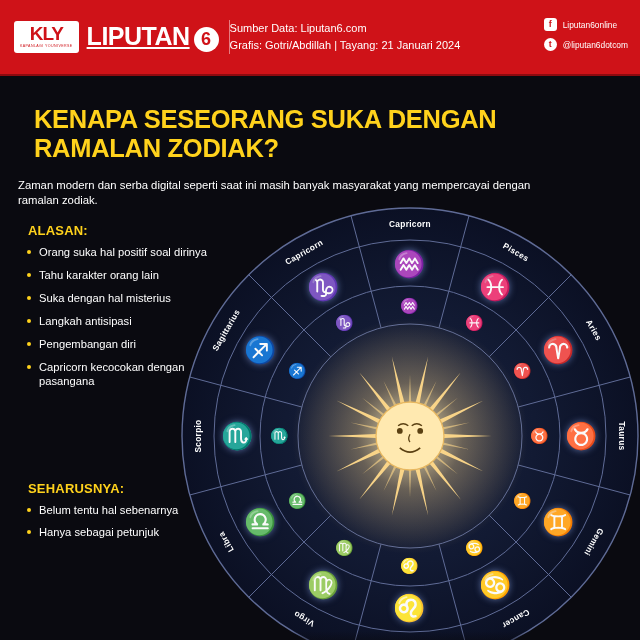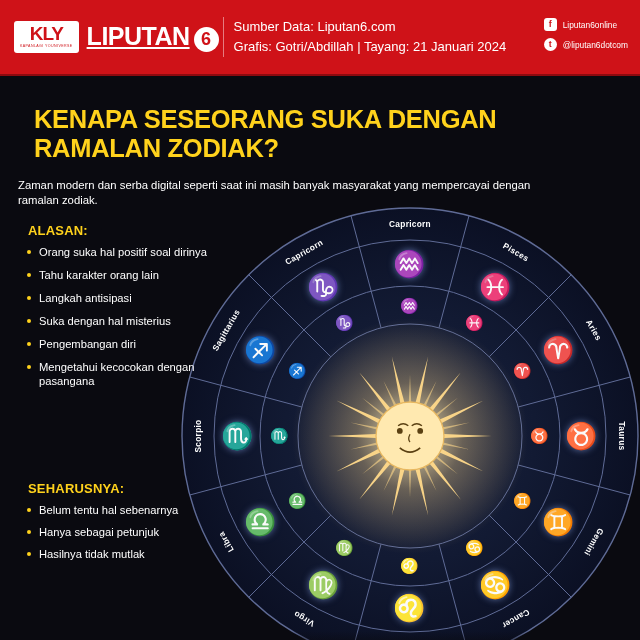--- a/index.html
+++ b/index.html
@@ -31,22 +31,22 @@
     font-weight:bold;font-size:25px;letter-spacing:-0.5px;color:#fff;text-decoration:underline;
   }
   .liputan .six{
     display:inline-block;width:25px;height:25px;border-radius:50%;
     background:#fff;color:#cf1218;font-weight:bold;font-size:18px;
     text-align:center;line-height:25px;
   }
 
   .credits{
     border-left:1px solid rgba(255,255,255,.45);
-    margin-left:4px;padding-left:10px;
-    font-size:13px;line-height:1.55;color:#fff;
+    margin-left:10px;
+    font-size:11px;line-height:1.55;color:#fff;
   }
   .socials{
     position:absolute;right:12px;top:18px;
     display:flex;flex-direction:column;gap:7px;font-size:8.4px;
   }
   .soc{display:flex;align-items:center;gap:6px;}
   .soc .ic{
     width:13px;height:13px;border-radius:3px;background:#fff;color:#cf1218;
     font-size:9px;font-weight:bold;text-align:center;line-height:13px;
   }
@@ -434,31 +434,30 @@
           <div class="symbol" style="left: 149px; top: 86.0436px;">♑</div>
           <div class="glyph" style="left: 170px; top: 122.417px;">♑</div>
         </div>
     </div>
 
     <div class="leftcol">
       <div class="sechead">ALASAN:</div>
       <ul class="bullets">
         <li>Orang suka hal positif soal dirinya</li>
         <li>Tahu karakter orang lain</li>
+        <li>Suka dengan hal misterius</li>
         <li>Langkah antisipasi</li>
-        <li>Suka dengan hal misterius</li>
         <li>Pengembangan diri</li>
-        <li>Mengetahui kecocokan dengan pasangana</li>
+        <li>Capricorn kecocokan dengan pasangana</li>
       </ul>
     </div>
 
     <div class="leftcol second">
       <div class="sechead">SEHARUSNYA:</div>
       <ul class="bullets">
         <li>Belum tentu hal sebenarnya</li>
         <li>Hanya sebagai petunjuk</li>
-        <li>Hasilnya tidak mutlak</li>
       </ul>
     </div>
 
     <div class="footerfade"></div>
   </div>
 </div>
 
 </body></html>

